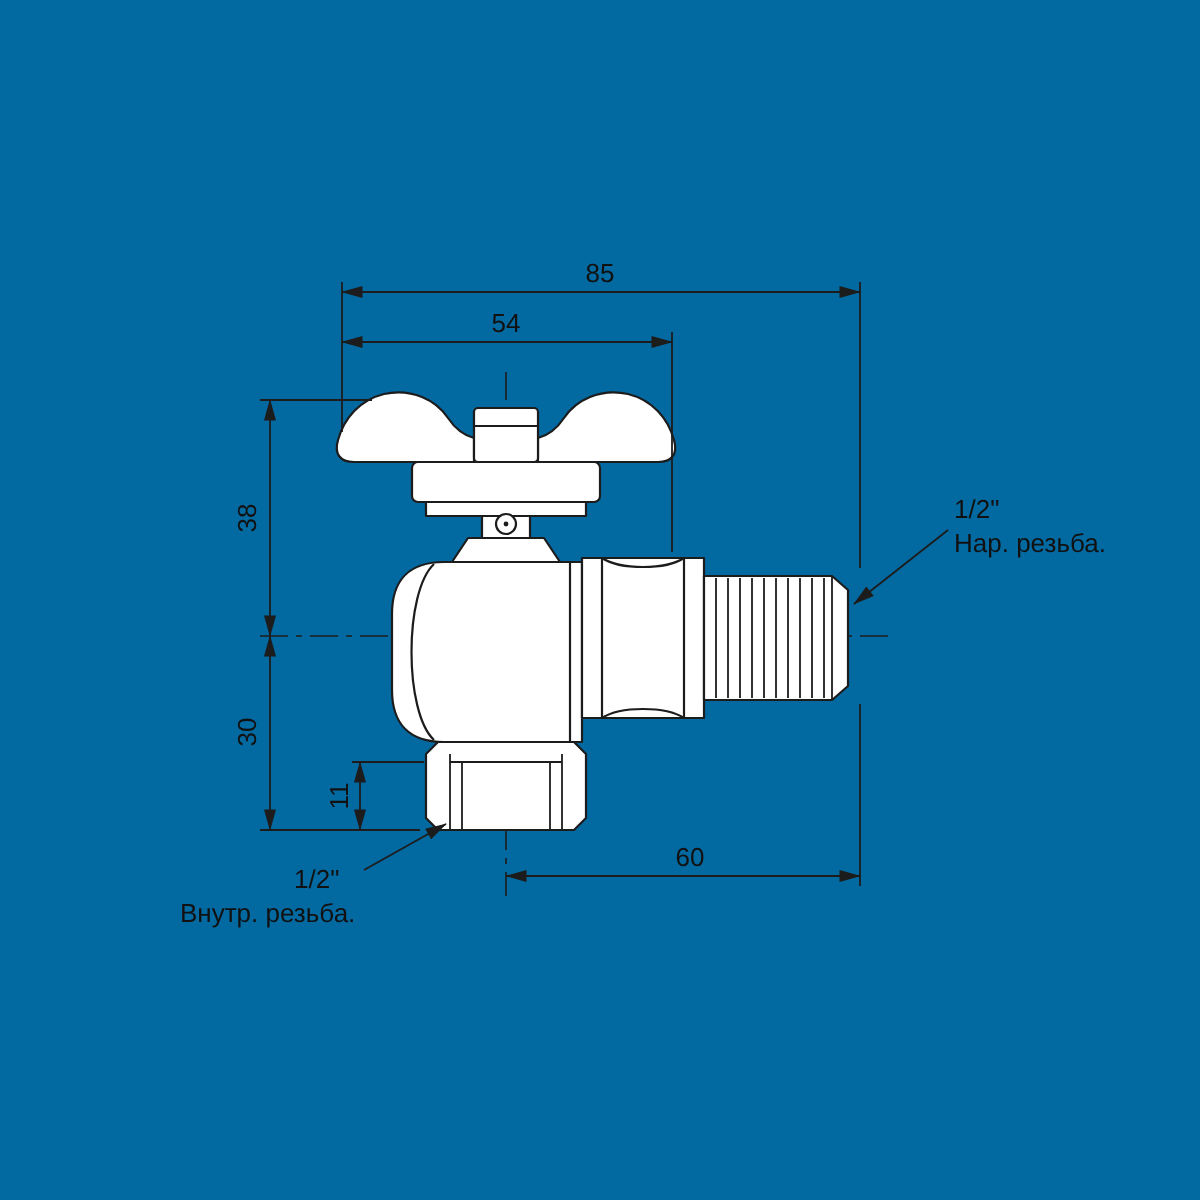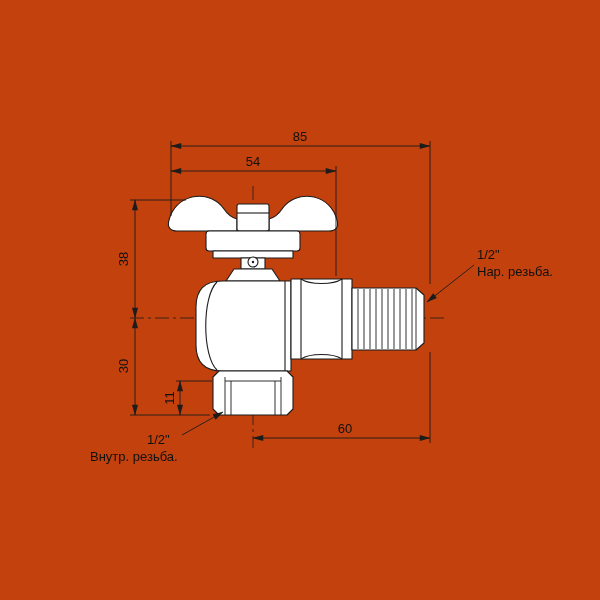--- a/index.html
+++ b/index.html
@@ -1,20 +1,20 @@
 <!DOCTYPE html>
 <html><head>
 <meta charset="utf-8">
 <style>
   html, body { margin: 0; padding: 0; background: #ffffff; }
   .canvas {
     position: relative;
     width: 600px;
     height: 600px;
-    background: #c2410c;
+    background: #0369a1;
     font-family: "Liberation Sans", sans-serif;
     overflow: hidden;
   }
   svg { display: block; }
   .part   { stroke: #1c1c1c; stroke-width: 1.1; fill: none; stroke-linejoin: round; }
   .partfill { stroke: #1c1c1c; stroke-width: 1.1; fill: #ffffff; stroke-linejoin: round; }
   .thin   { stroke: #1c1c1c; stroke-width: 0.9; fill: none; }
   .center { stroke: #1c1c1c; stroke-width: 0.8; fill: none; stroke-dasharray: 14 4 3 4; }
   .dimtxt { font-size: 13px; fill: #111111; }
   .lbltxt { font-size: 13px; fill: #111111; }

